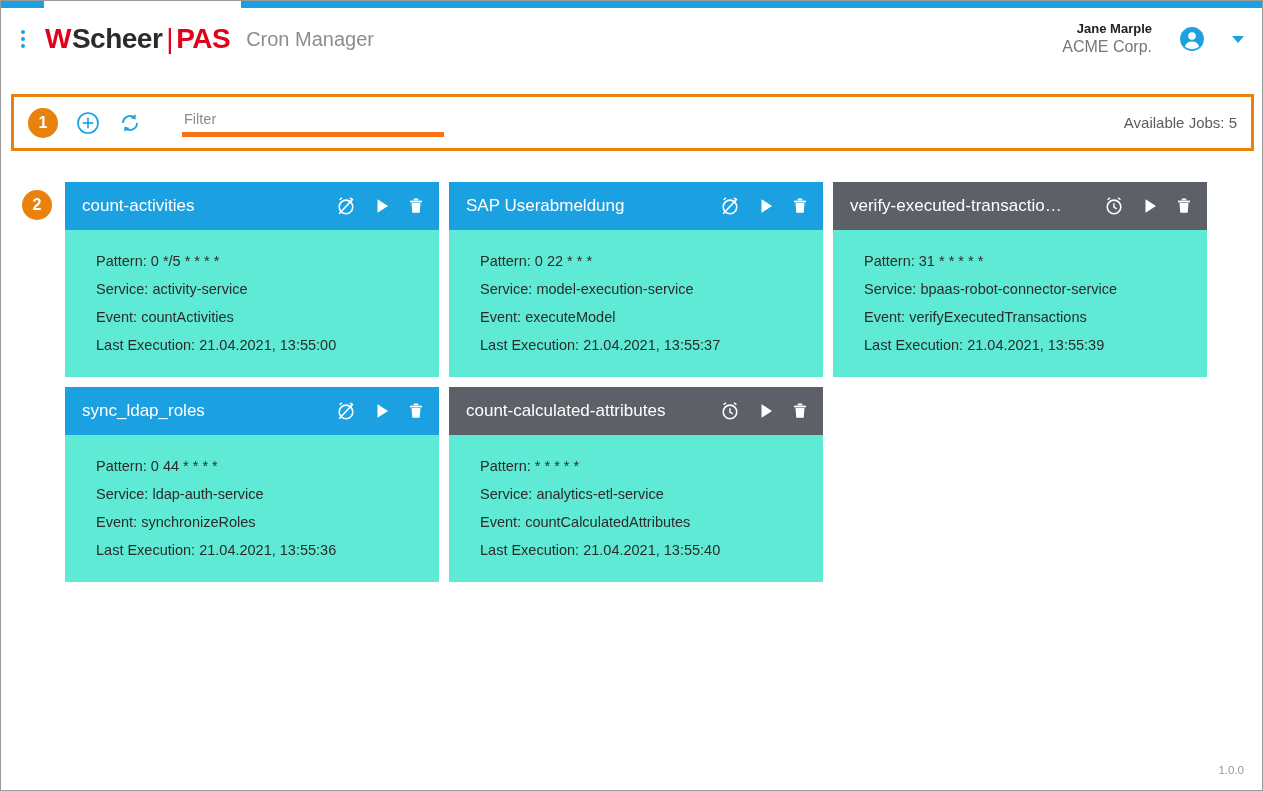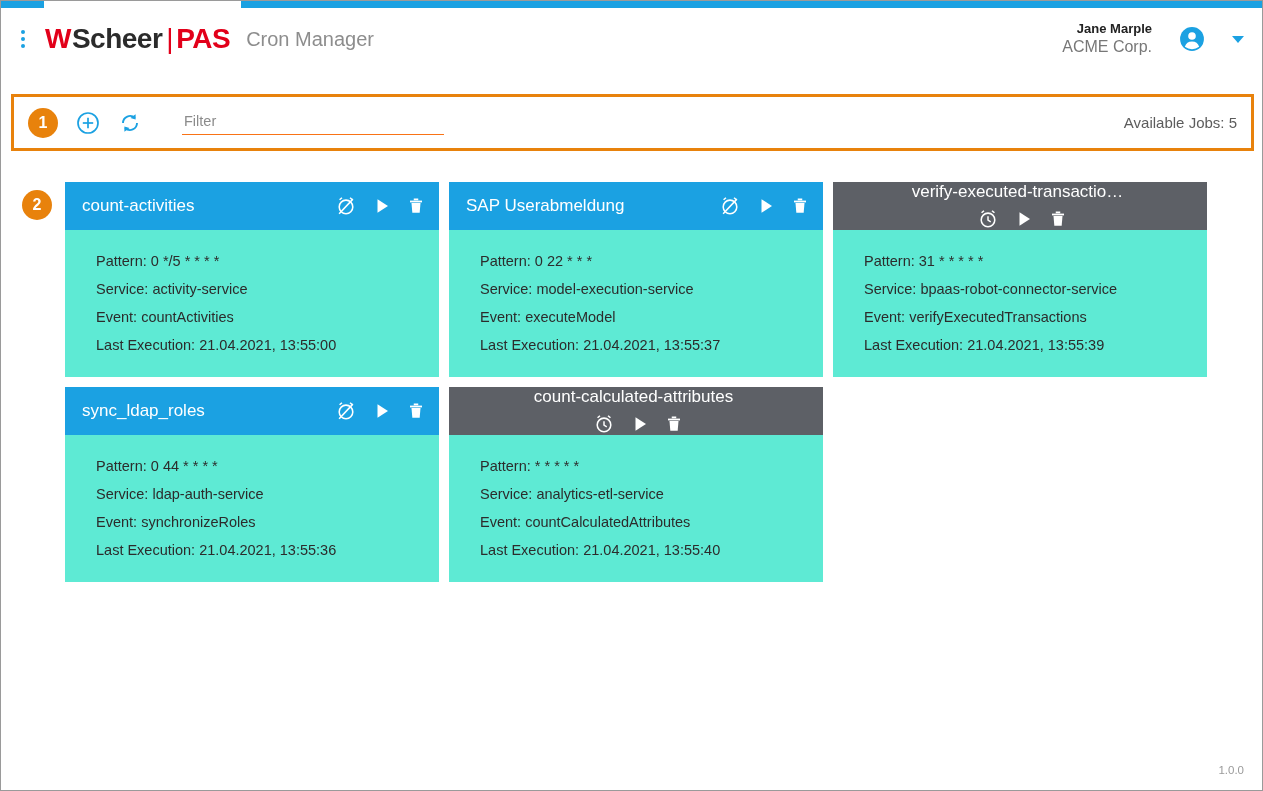--- a/index.html
+++ b/index.html
@@ -144,21 +144,21 @@
     display: flex;
     align-items: center;
   }
   .filter-wrap {
     margin-left: 40px;
     width: 262px;
   }
   .filter-input {
     width: 100%;
     border: none;
-    border-bottom: 1px solid #f97316;
+    border-bottom: 5px solid #f97316;
     outline: none;
     font-size: 14.5px;
     color: #333;
     padding: 3px 2px 5px 2px;
     background: transparent;
     font-family: "Liberation Sans", sans-serif;
   }
   .filter-input::placeholder { color: #8b8b8b; }
   .available {
     margin-left: auto;
@@ -195,21 +195,21 @@
     background: #5eead4;
   }
   .card-head {
     height: 48px;
     display: flex;
     align-items: center;
     padding: 0 14px 0 17px;
     color: #ffffff;
   }
   .card-head.active { background: #1ba1e2; }
-  .card-head.inactive { background: #5d6066; flex-direction: column; }
+  .card-head.inactive { background: #5d6066; }
   .card-title {
     font-size: 17px;
     flex: 1;
     white-space: nowrap;
     overflow: hidden;
     text-overflow: ellipsis;
     padding-right: 8px;
   }
   .card-actions {
     display: flex;

